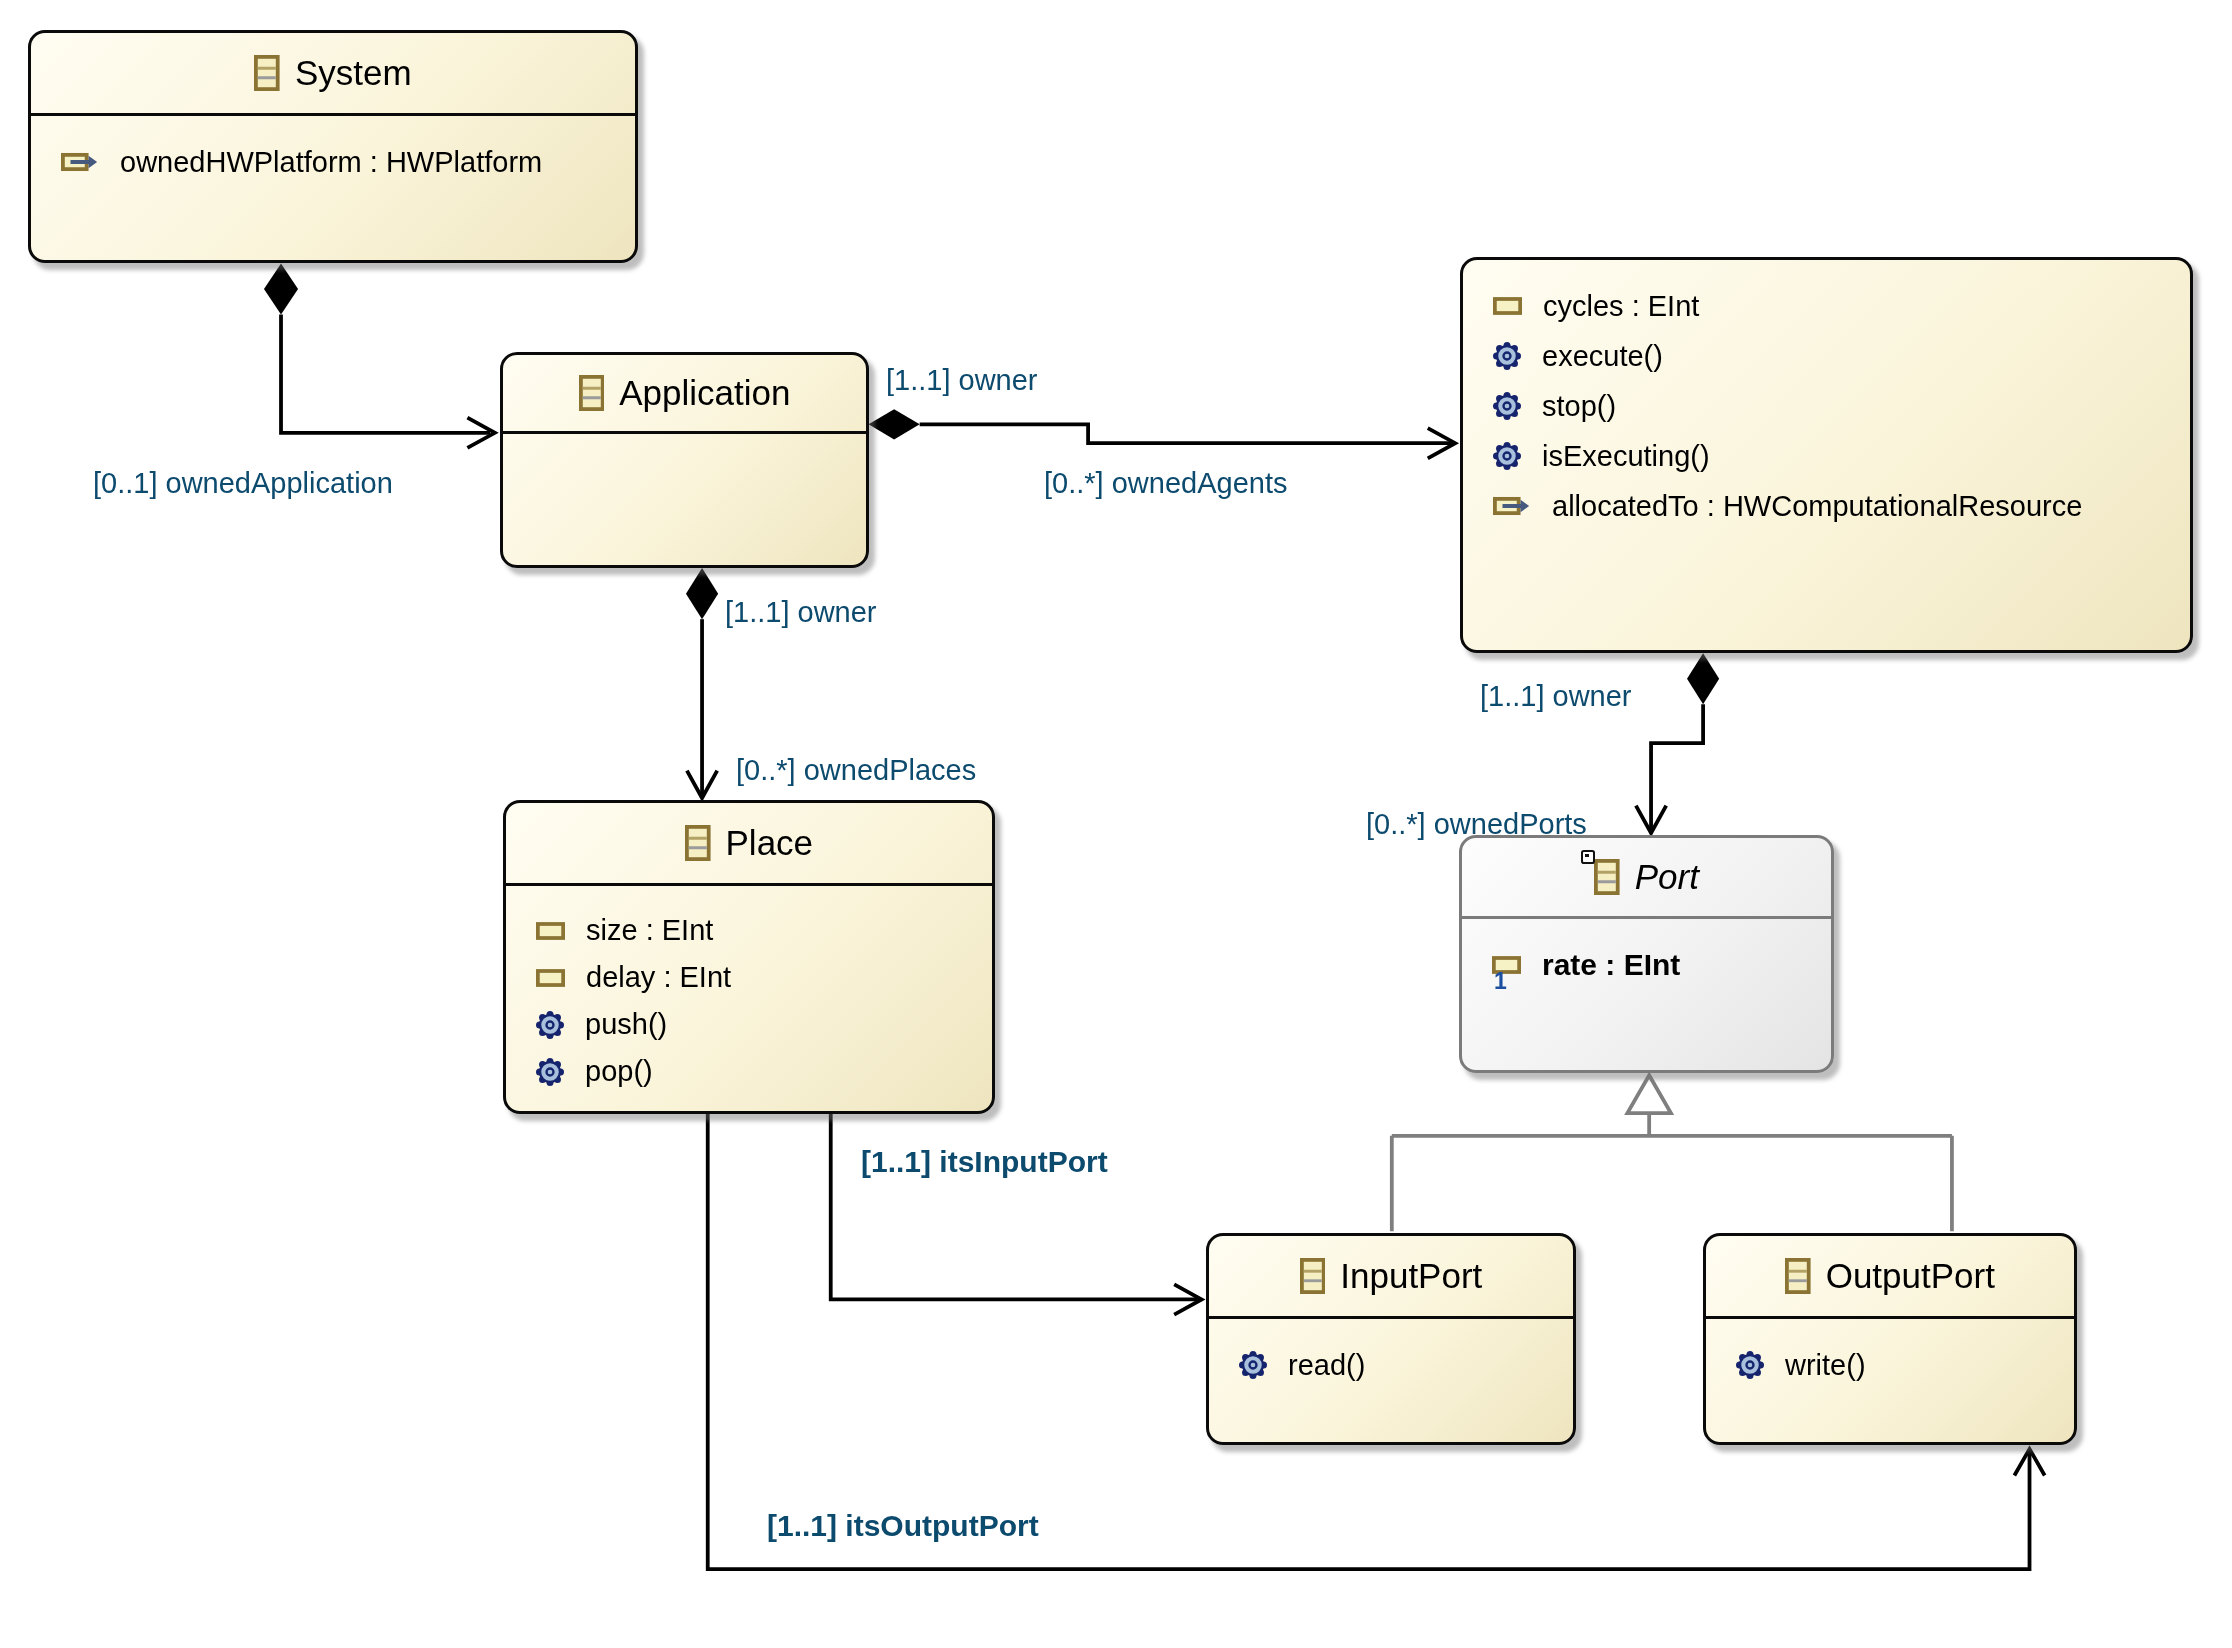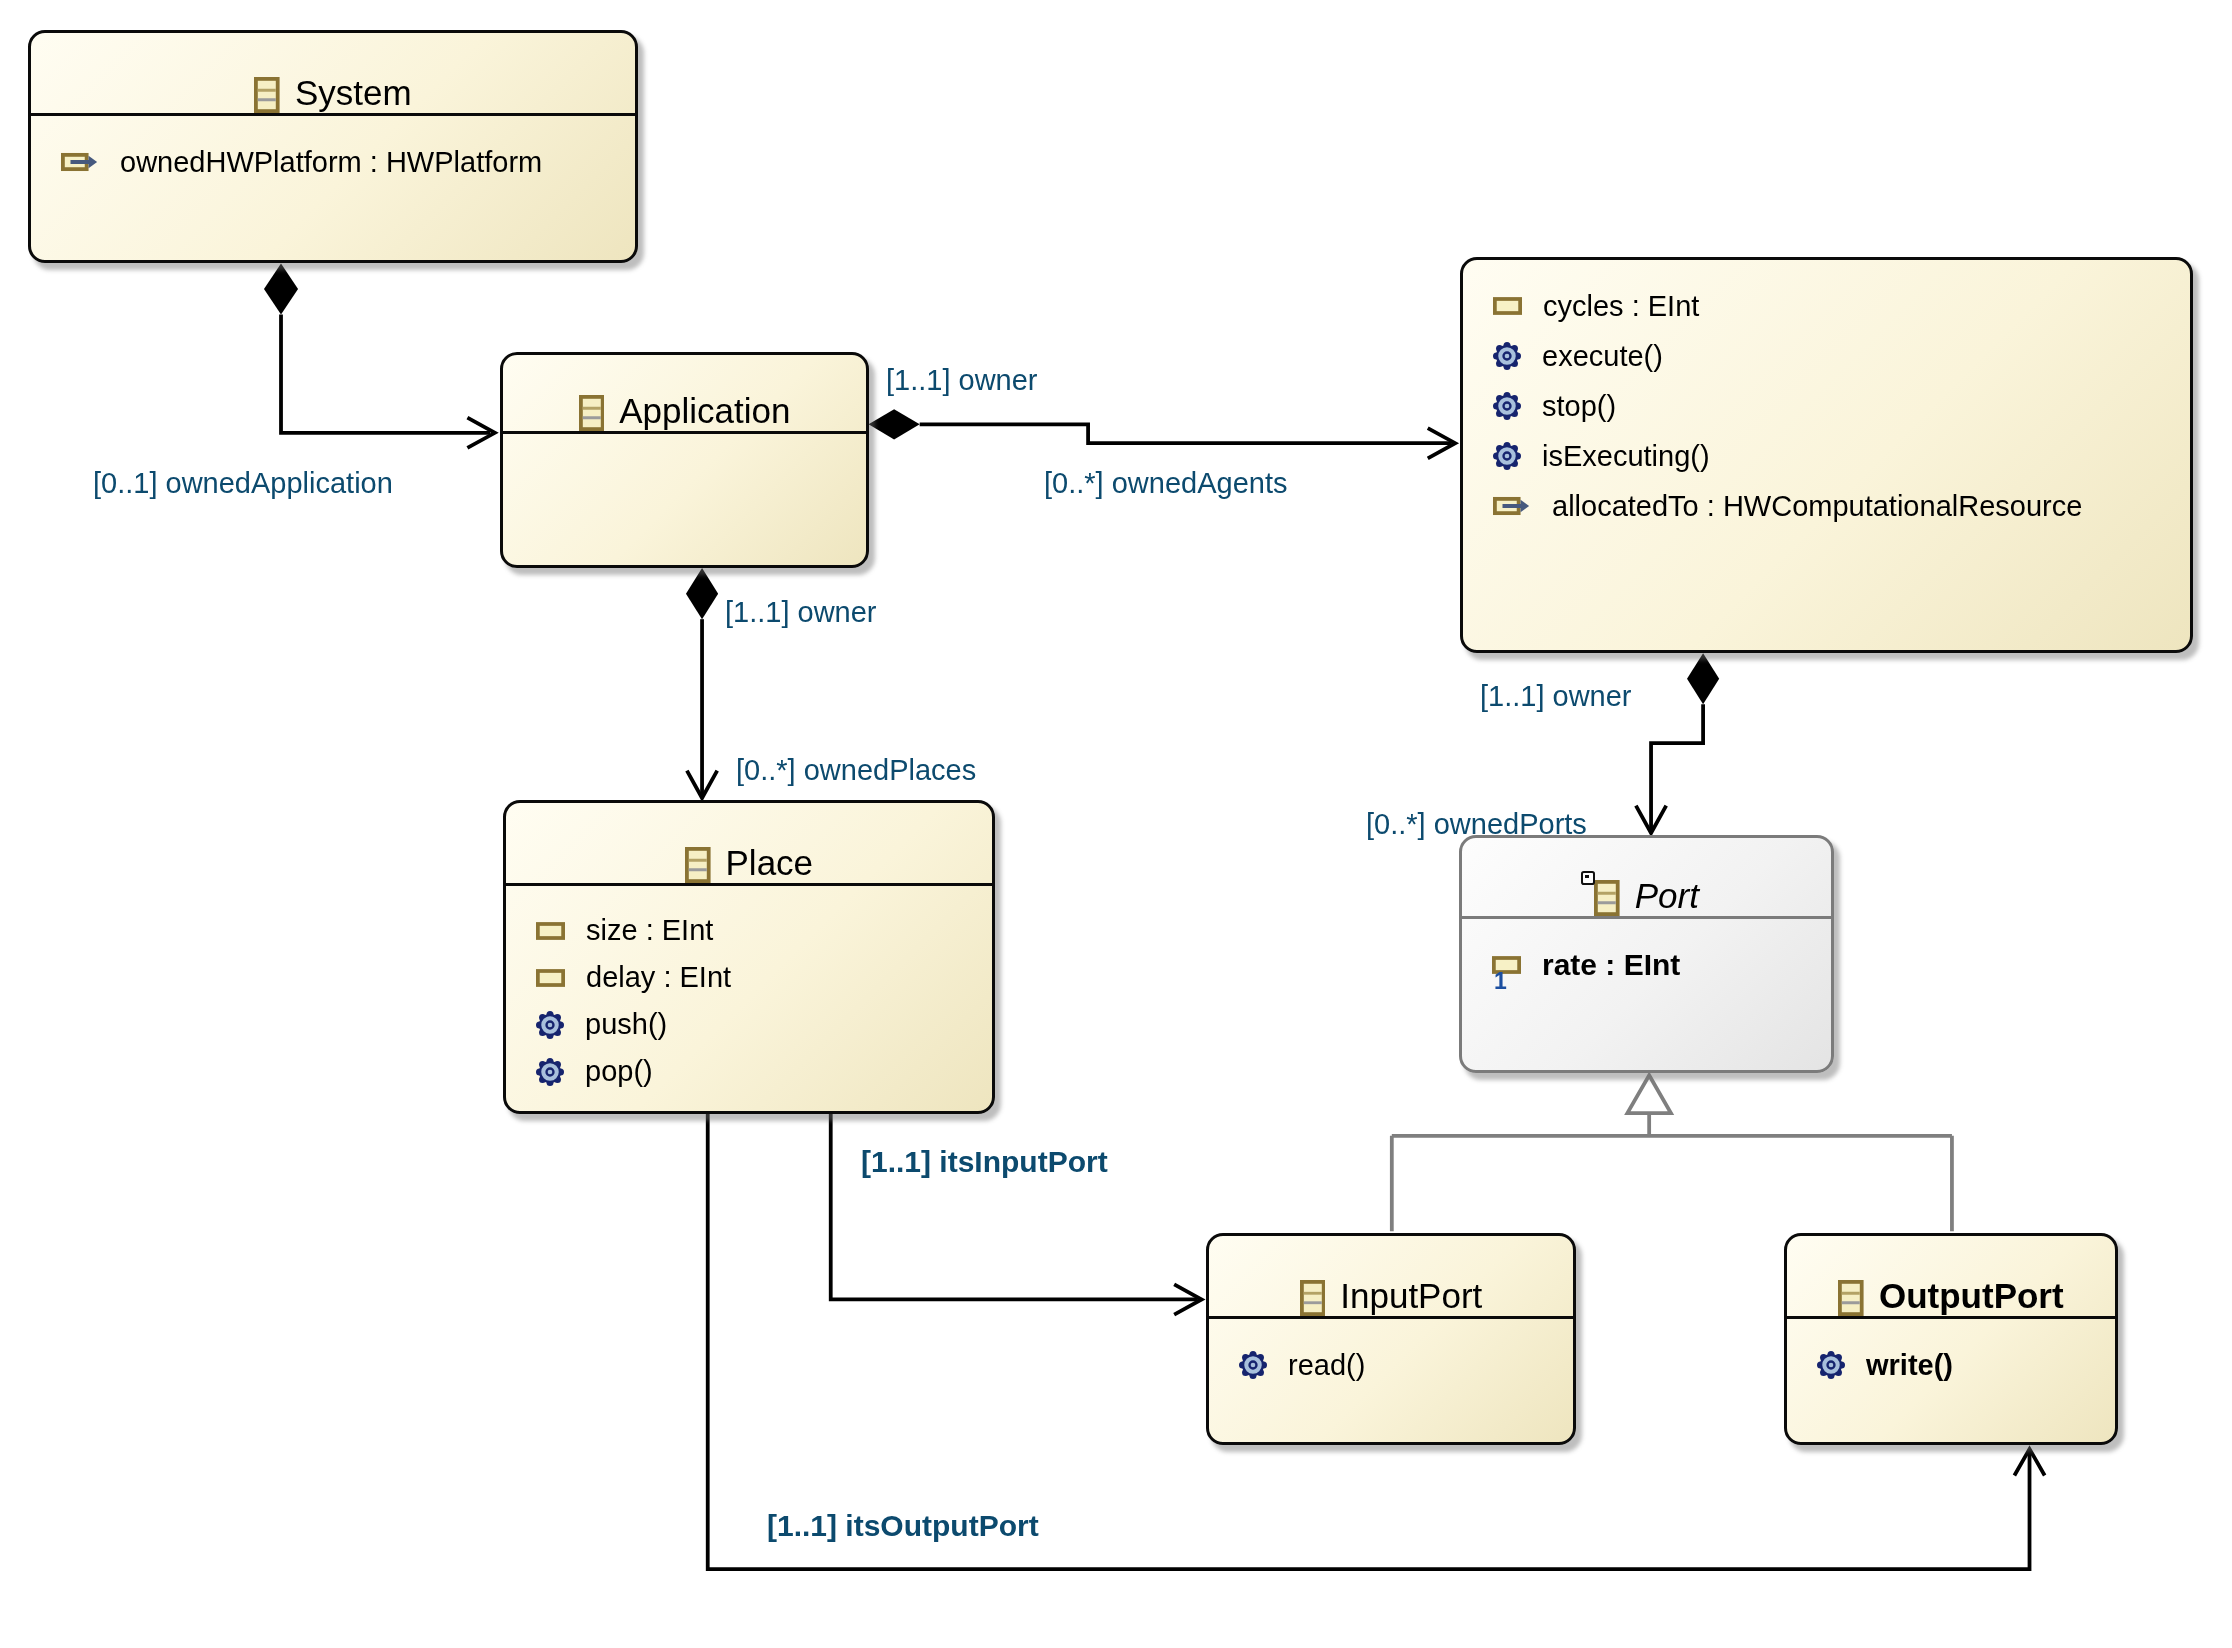--- a/index.html
+++ b/index.html
@@ -19,21 +19,21 @@
     border-radius:17px;
     background:linear-gradient(135deg,#fffdf2 0%,#faf4da 55%,#eee5bf 100%);
     box-shadow:5.7px 6.6px 4.7px rgba(110,110,110,0.45);
     overflow:hidden;
   }
   .clazz.abstract{
     border-color:#7b7b7b;
     background:linear-gradient(135deg,#fdfdfd 0%,#f2f2f2 55%,#e4e4e4 100%);
   }
   .hdr{
-    display:flex;align-items:flex-end;justify-content:center;gap:15px;
+    display:flex;align-items:center;justify-content:center;gap:15px;
     border-bottom:3.8px solid #0a0a0a;
     box-sizing:border-box;
   }
   .clazz.abstract .hdr{border-bottom-color:#7b7b7b;}
   .title{font-size:35px;color:#000;}
   .clazz.abstract .title{font-style:italic;}
   .cicon{position:relative;display:inline-flex;line-height:0;}
   .abadge{
     position:absolute;left:-13.2px;top:-9.5px;width:14px;height:14px;
     background:#ffffff;border:2.8px solid #111;border-radius:2.8px;
@@ -350,21 +350,21 @@
               </g>
               <circle cx="12" cy="12" r="8.5" fill="#a8c0dc" stroke="#16246e" stroke-width="2"></circle>
               <circle cx="12" cy="12" r="3" fill="none" stroke="#16246e" stroke-width="2"></circle>
             </svg>
         </span>
         <span class="mlabel">read()</span>
       </div>
     </div>
   </div>
 
-  <div class="clazz" style="left:1784px;top:1233px;width:334px;height:212px;font-weight:bold;">
+  <div class="clazz" style="left:1703px;top:1233px;width:374px;height:212px;">
     <div class="hdr" style="height:83px;">
       <span class="cicon">
         <svg width="25.6" height="36" viewBox="0 0 27 38">
             <rect x="2" y="2" width="23" height="34" fill="#f6efc4" stroke="#8a7333" stroke-width="4"></rect>
             <line x1="4" y1="14" x2="23" y2="14" stroke="#b3a265" stroke-width="3"></line>
             <line x1="4" y1="24" x2="23" y2="24" stroke="#9b9b9b" stroke-width="3"></line>
           </svg>
       </span>
       <span class="title">OutputPort</span>
     </div>

